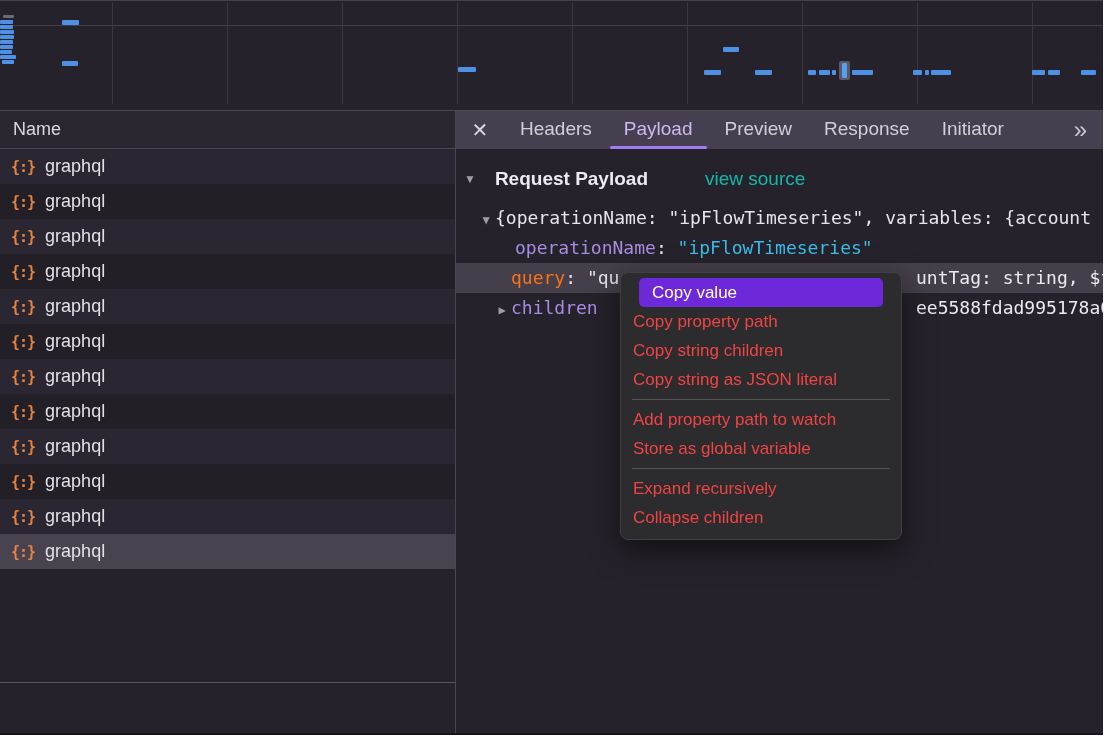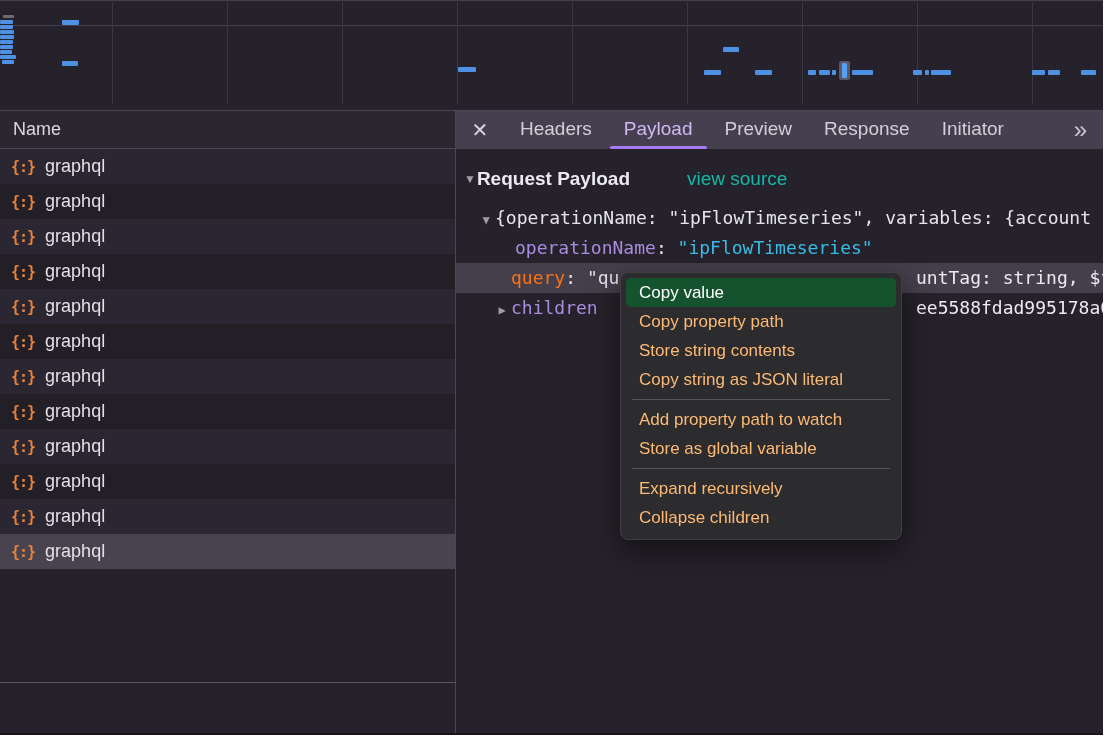--- a/index.html
+++ b/index.html
@@ -46,39 +46,39 @@
     border-top:1px solid #4b4653;display:flex;align-items:center;box-sizing:border-box;
   }
   .close-btn{width:24px;margin:0 12px;color:#d9d6de;font-size:20px;text-align:center;line-height:38px;}
   .tab{padding:0 16px;height:38px;line-height:36px;font-size:19px;color:#d2cfd8;position:relative;white-space:nowrap;}
   .tab.active{color:#cdb9f2;}
   .tab.active::after{content:"";position:absolute;left:2px;right:2px;bottom:0;height:3px;background:#a37af2;border-radius:2px;}
   .overflow-btn{margin-left:auto;margin-right:16px;color:#cac7d1;font-size:24px;line-height:34px;}
   .payload-body{position:absolute;left:0;top:39px;right:0;bottom:0;overflow:hidden;}
   .section-header{position:absolute;left:8px;top:14px;height:32px;display:flex;align-items:center;white-space:nowrap;}
   .tri{color:#a09da8;font-size:12px;display:inline-block;}
-  .section-title{color:#eceaf0;font-size:19px;font-weight:bold;margin-left:1px;}
+  .section-title{color:#eceaf0;font-size:19px;font-weight:bold;margin-left:19px;}
   .view-source{color:#14b8a6;font-size:19px;margin-left:57px;}
   .tree{position:absolute;left:0;top:54px;right:0;font-family:"DejaVu Sans Mono",monospace;font-size:18px;color:#e6e4ea;}
   .tree-row{height:30px;line-height:30px;position:relative;white-space:nowrap;overflow:hidden;}
   .tree-row .tri{width:18px;text-align:center;}
   .tree-row.selected{background:#453f4b;}
   .t-key{color:#a78ce0;}
   .t-key-sel{color:#f97316;}
   .t-str{color:#38bde8;}
   .t-plain{color:#e6e4ea;}
   .right-frag{position:absolute;left:460px;top:0;color:#eceaf0;}
   
   .context-menu{
     position:absolute;left:620px;top:272px;width:282px;z-index:10;
     background:#2c2b2e;border:1px solid #413f44;border-radius:8px;
     box-shadow:0 10px 30px rgba(0,0,0,.55);padding:5px 0 7px;box-sizing:border-box;
   }
-  .menu-item{height:29px;line-height:29px;padding-left:18px;font-size:17px;color:#fdba74;white-space:nowrap;}
-  .menu-item.highlighted{background:#14532d;color:#ffffff;margin:0 5px;padding-left:13px;border-radius:5px;}
+  .menu-item{height:29px;line-height:29px;padding-left:12px;font-size:17px;color:#ef4444;white-space:nowrap;}
+  .menu-item.highlighted{background:#6d28d9;color:#ffffff;margin:0 18px;padding-left:13px;border-radius:5px;}
   .menu-divider{height:1px;background:#55535a;margin:5px 11px;}
 </style>
 </head>
 <body>
 
 <div class="devtools">
 
   <div class="overview">
     <div class="ov-hline"></div>
   <div class="ov-grid" style="left: 112px;"></div>
@@ -212,21 +212,21 @@
           <span class="tri">▶</span><span class="t-key">children</span>
           <span class="right-frag">ee5588fdad995178a0</span>
         </div>
       </div>
     </div>
   </div>
 
   <div class="context-menu">
       <div class="menu-item highlighted">Copy value</div>
       <div class="menu-item">Copy property path</div>
-      <div class="menu-item">Store string contents</div>
+      <div class="menu-item">Copy string children</div>
       <div class="menu-item">Copy string as JSON literal</div>
       <div class="menu-divider"></div>
       <div class="menu-item">Add property path to watch</div>
       <div class="menu-item">Store as global variable</div>
       <div class="menu-divider"></div>
       <div class="menu-item">Expand recursively</div>
       <div class="menu-item">Collapse children</div>
     </div>
 
 </div>

